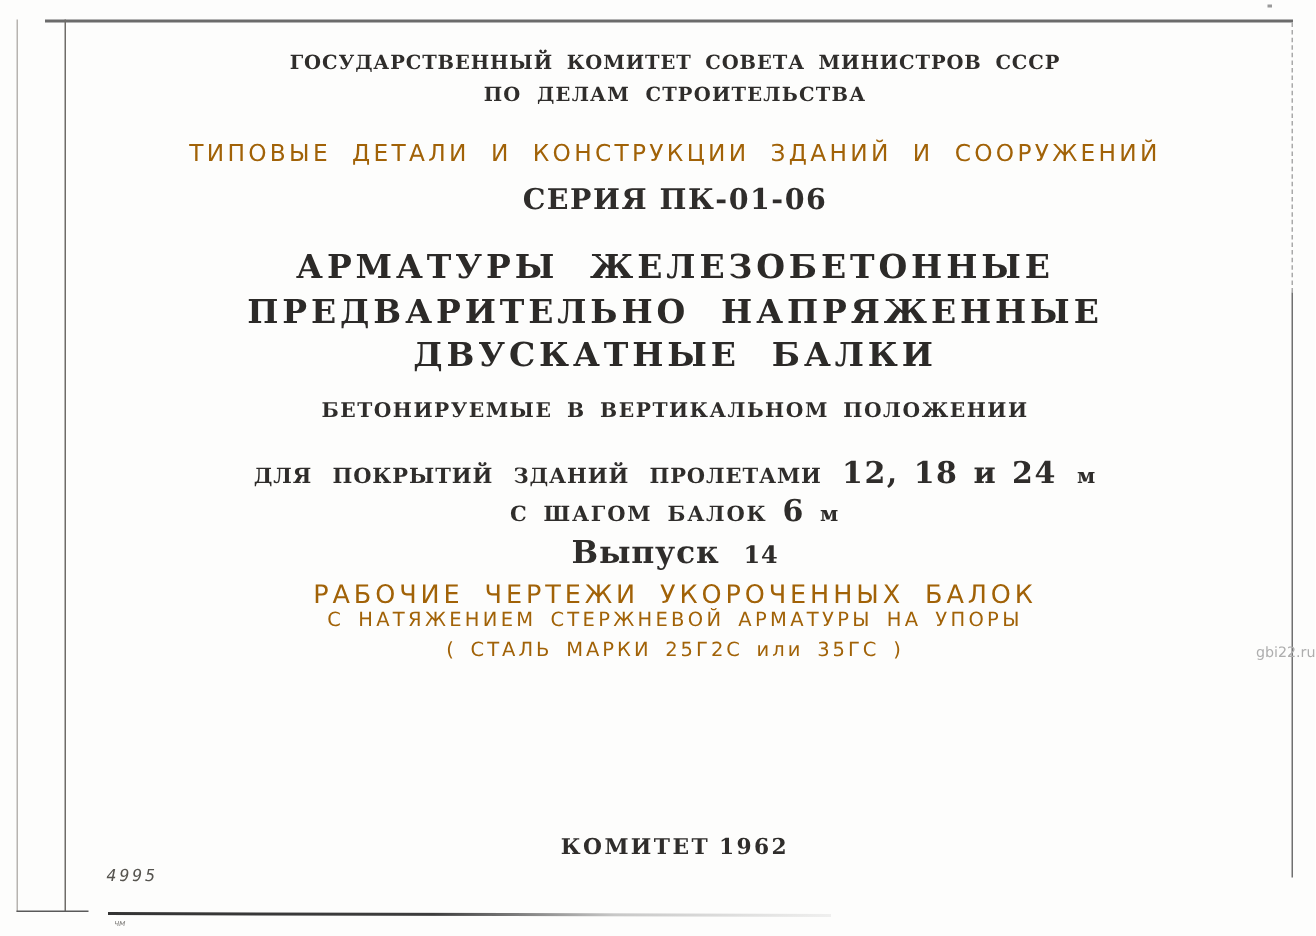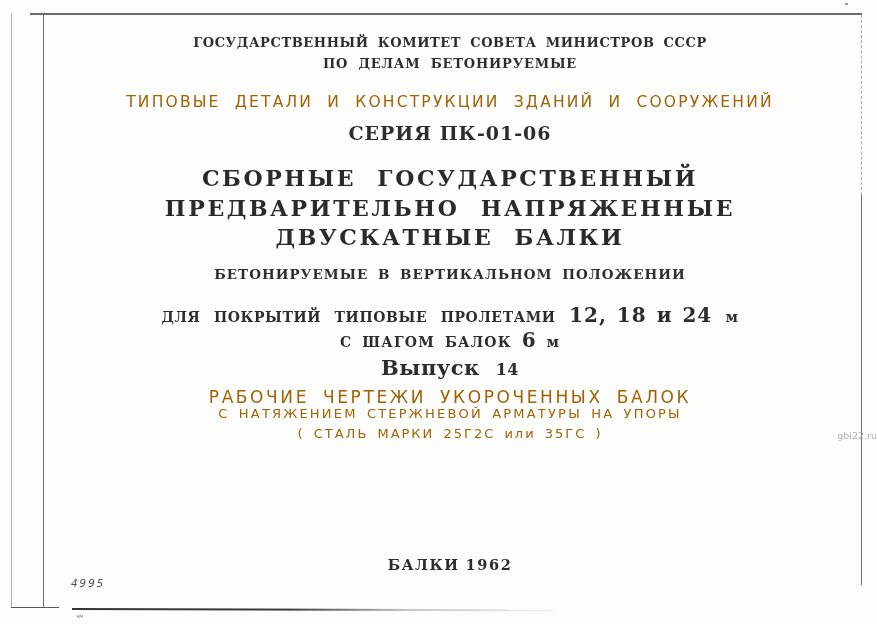--- a/index.html
+++ b/index.html
@@ -106,52 +106,52 @@
   <div class="rule frame-top"></div>
   <div class="rule corner-speck"></div>
   <div class="rule frame-left-outer"></div>
   <div class="rule frame-left-inner"></div>
   <div class="rule frame-right-dashed"></div>
   <div class="rule frame-right-solid"></div>
   <div class="rule frame-foot"></div>
   <div class="rule footer-rule"></div>
 
   <div class="line serif-b l-authority1">ГОСУДАРСТВЕННЫЙ КОМИТЕТ СОВЕТА МИНИСТРОВ СССР</div>
-  <div class="line serif-b l-authority2">ПО ДЕЛАМ БЕТОНИРУЕМЫЕ</div>
+  <div class="line serif-b l-authority2">ПО ДЕЛАМ СТРОИТЕЛЬСТВА</div>
 
   <div class="line tech l-collection">ТИПОВЫЕ ДЕТАЛИ И КОНСТРУКЦИИ ЗДАНИЙ И СООРУЖЕНИЙ</div>
   <div class="line serif-b l-series">СЕРИЯ ПК-01-06</div>
 
-  <div class="line serif-b l-title1">СБОРНЫЕ ГОСУДАРСТВЕННЫЙ</div>
+  <div class="line serif-b l-title1">АРМАТУРЫ ЖЕЛЕЗОБЕТОННЫЕ</div>
   <div class="line serif-b l-title2">ПРЕДВАРИТЕЛЬНО НАПРЯЖЕННЫЕ</div>
   <div class="line serif-b l-title3">ДВУСКАТНЫЕ БАЛКИ</div>
 
   <div class="line serif-b l-subtitle">БЕТОНИРУЕМЫЕ В ВЕРТИКАЛЬНОМ ПОЛОЖЕНИИ</div>
 
   <div class="line serif-b l-app1">
-    <span>ДЛЯ ПОКРЫТИЙ ТИПОВЫЕ ПРОЛЕТАМИ</span>
+    <span>ДЛЯ ПОКРЫТИЙ ЗДАНИЙ ПРОЛЕТАМИ</span>
     <span class="bignum">12, 18 и 24</span>
     <span>м</span>
   </div>
   <div class="line serif-b l-app2">
     <span>С ШАГОМ БАЛОК</span>
     <span class="bignum">6</span>
     <span>м</span>
   </div>
 
   <div class="line serif-b l-issue">
     <span>Выпуск</span><span class="issue-num">14</span>
   </div>
 
   <div class="line tech l-desc1">РАБОЧИЕ ЧЕРТЕЖИ УКОРОЧЕННЫХ БАЛОК</div>
   <div class="line tech l-desc2">С НАТЯЖЕНИЕМ СТЕРЖНЕВОЙ АРМАТУРЫ НА УПОРЫ</div>
   <div class="line tech l-desc3">( СТАЛЬ МАРКИ 25Г2С или 35ГС )</div>
 
   <div class="line serif-b l-imprint">
-    <span>БАЛКИ</span><span class="imprint-year">1962</span>
+    <span>КОМИТЕТ</span><span class="imprint-year">1962</span>
   </div>
 
   <div class="handwritten">4995</div>
   <div class="foot-mark">чм</div>
 
   <div class="watermark">gbi22.ru</div>
 
 </div>
 
 </body></html>

